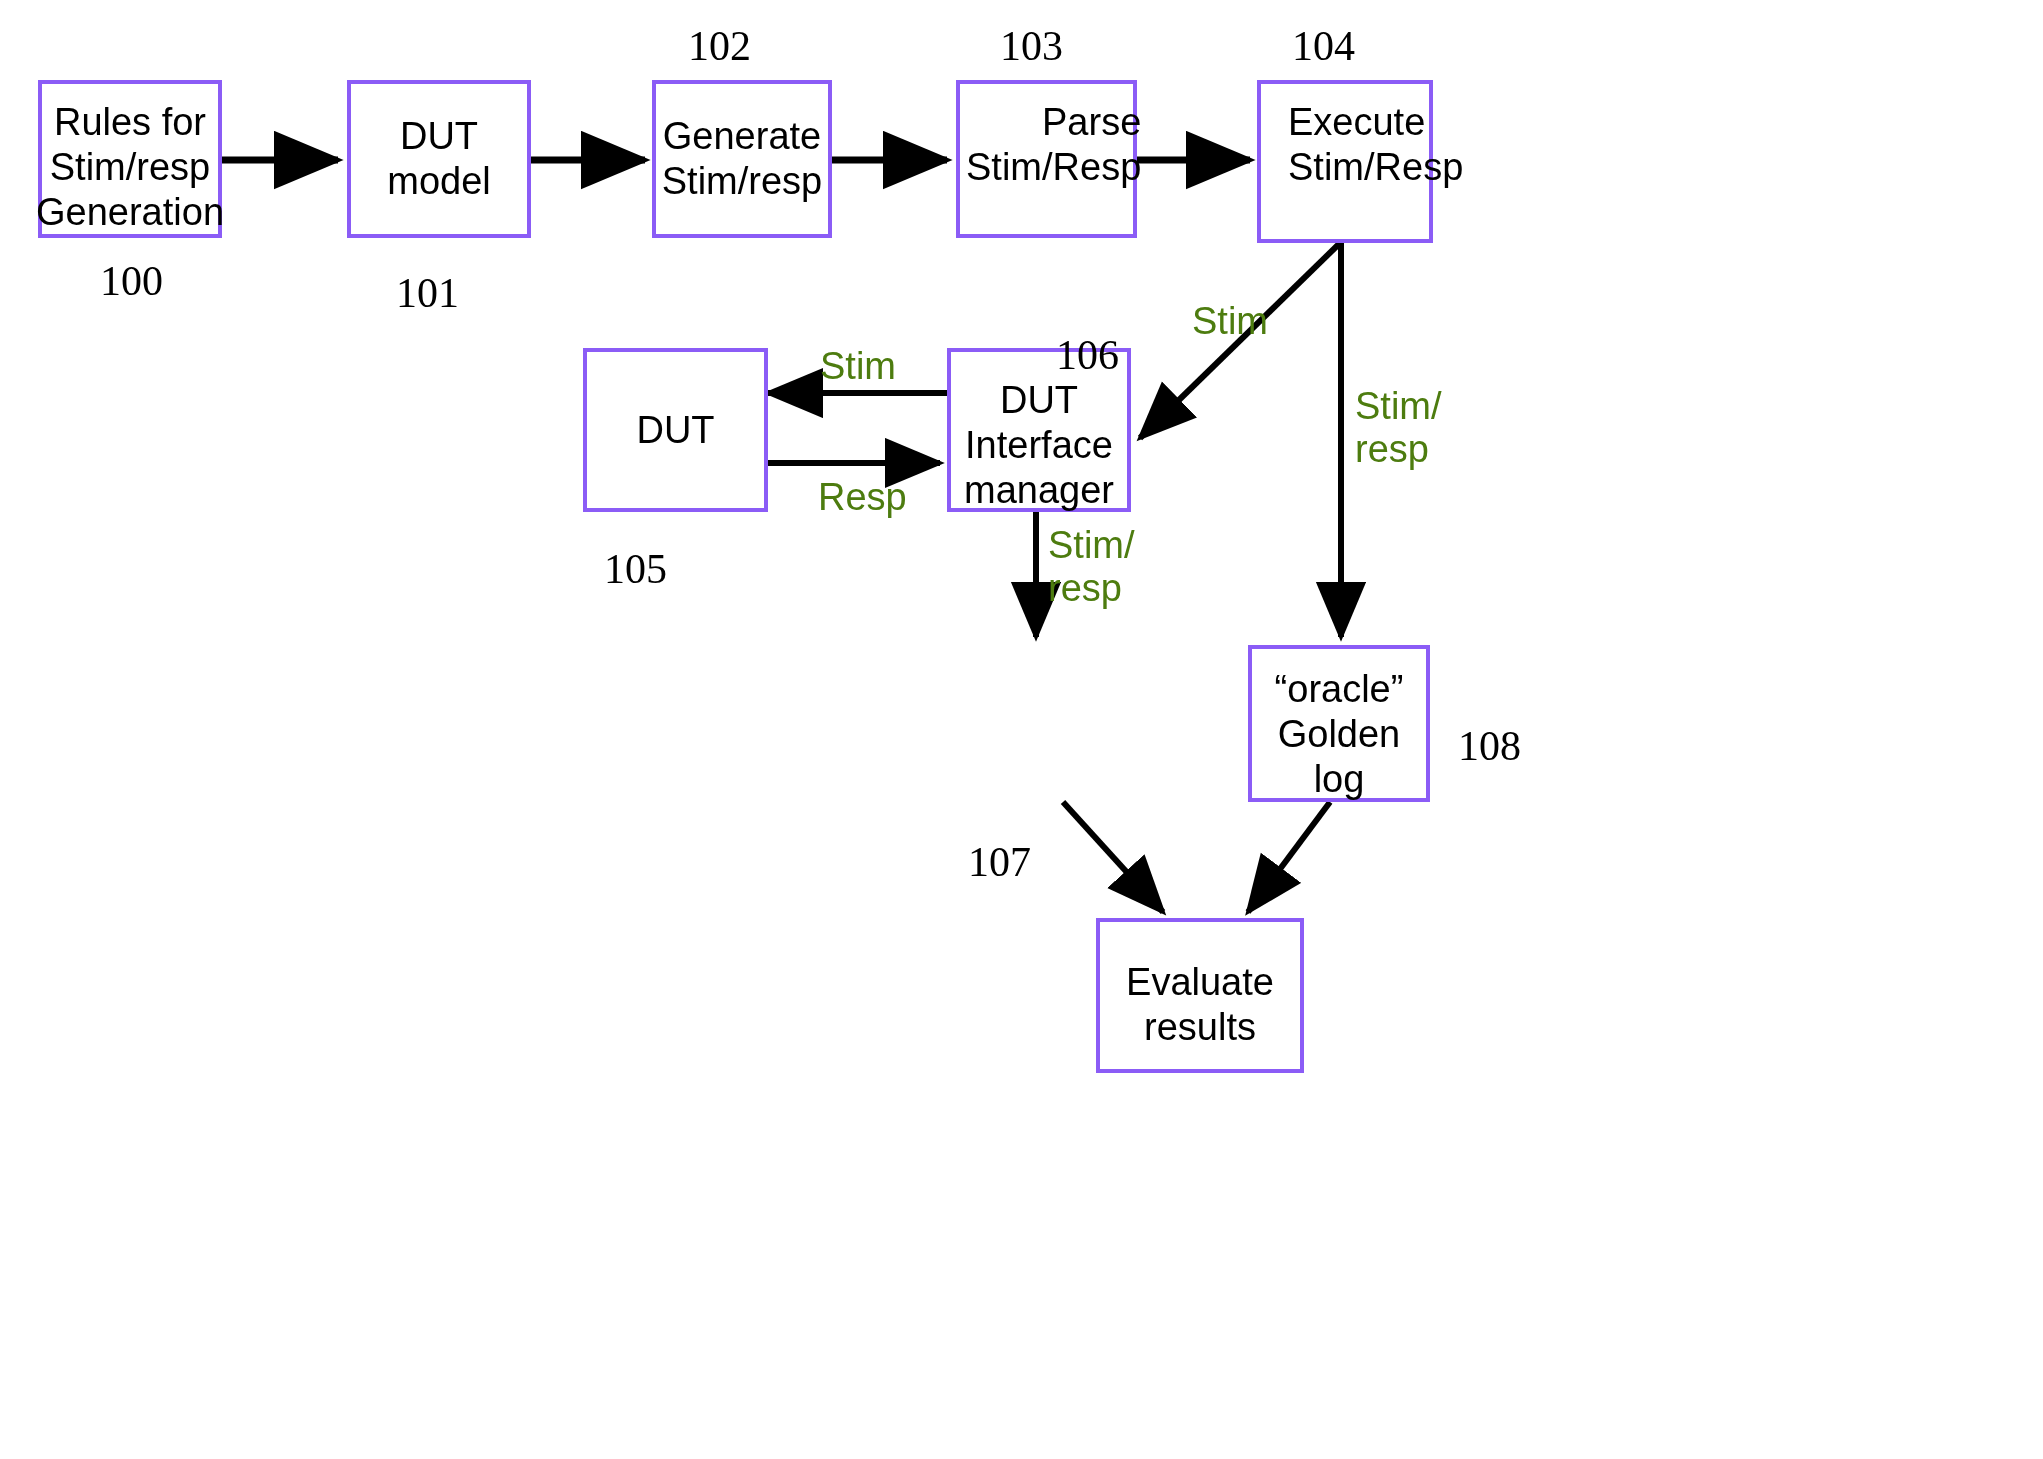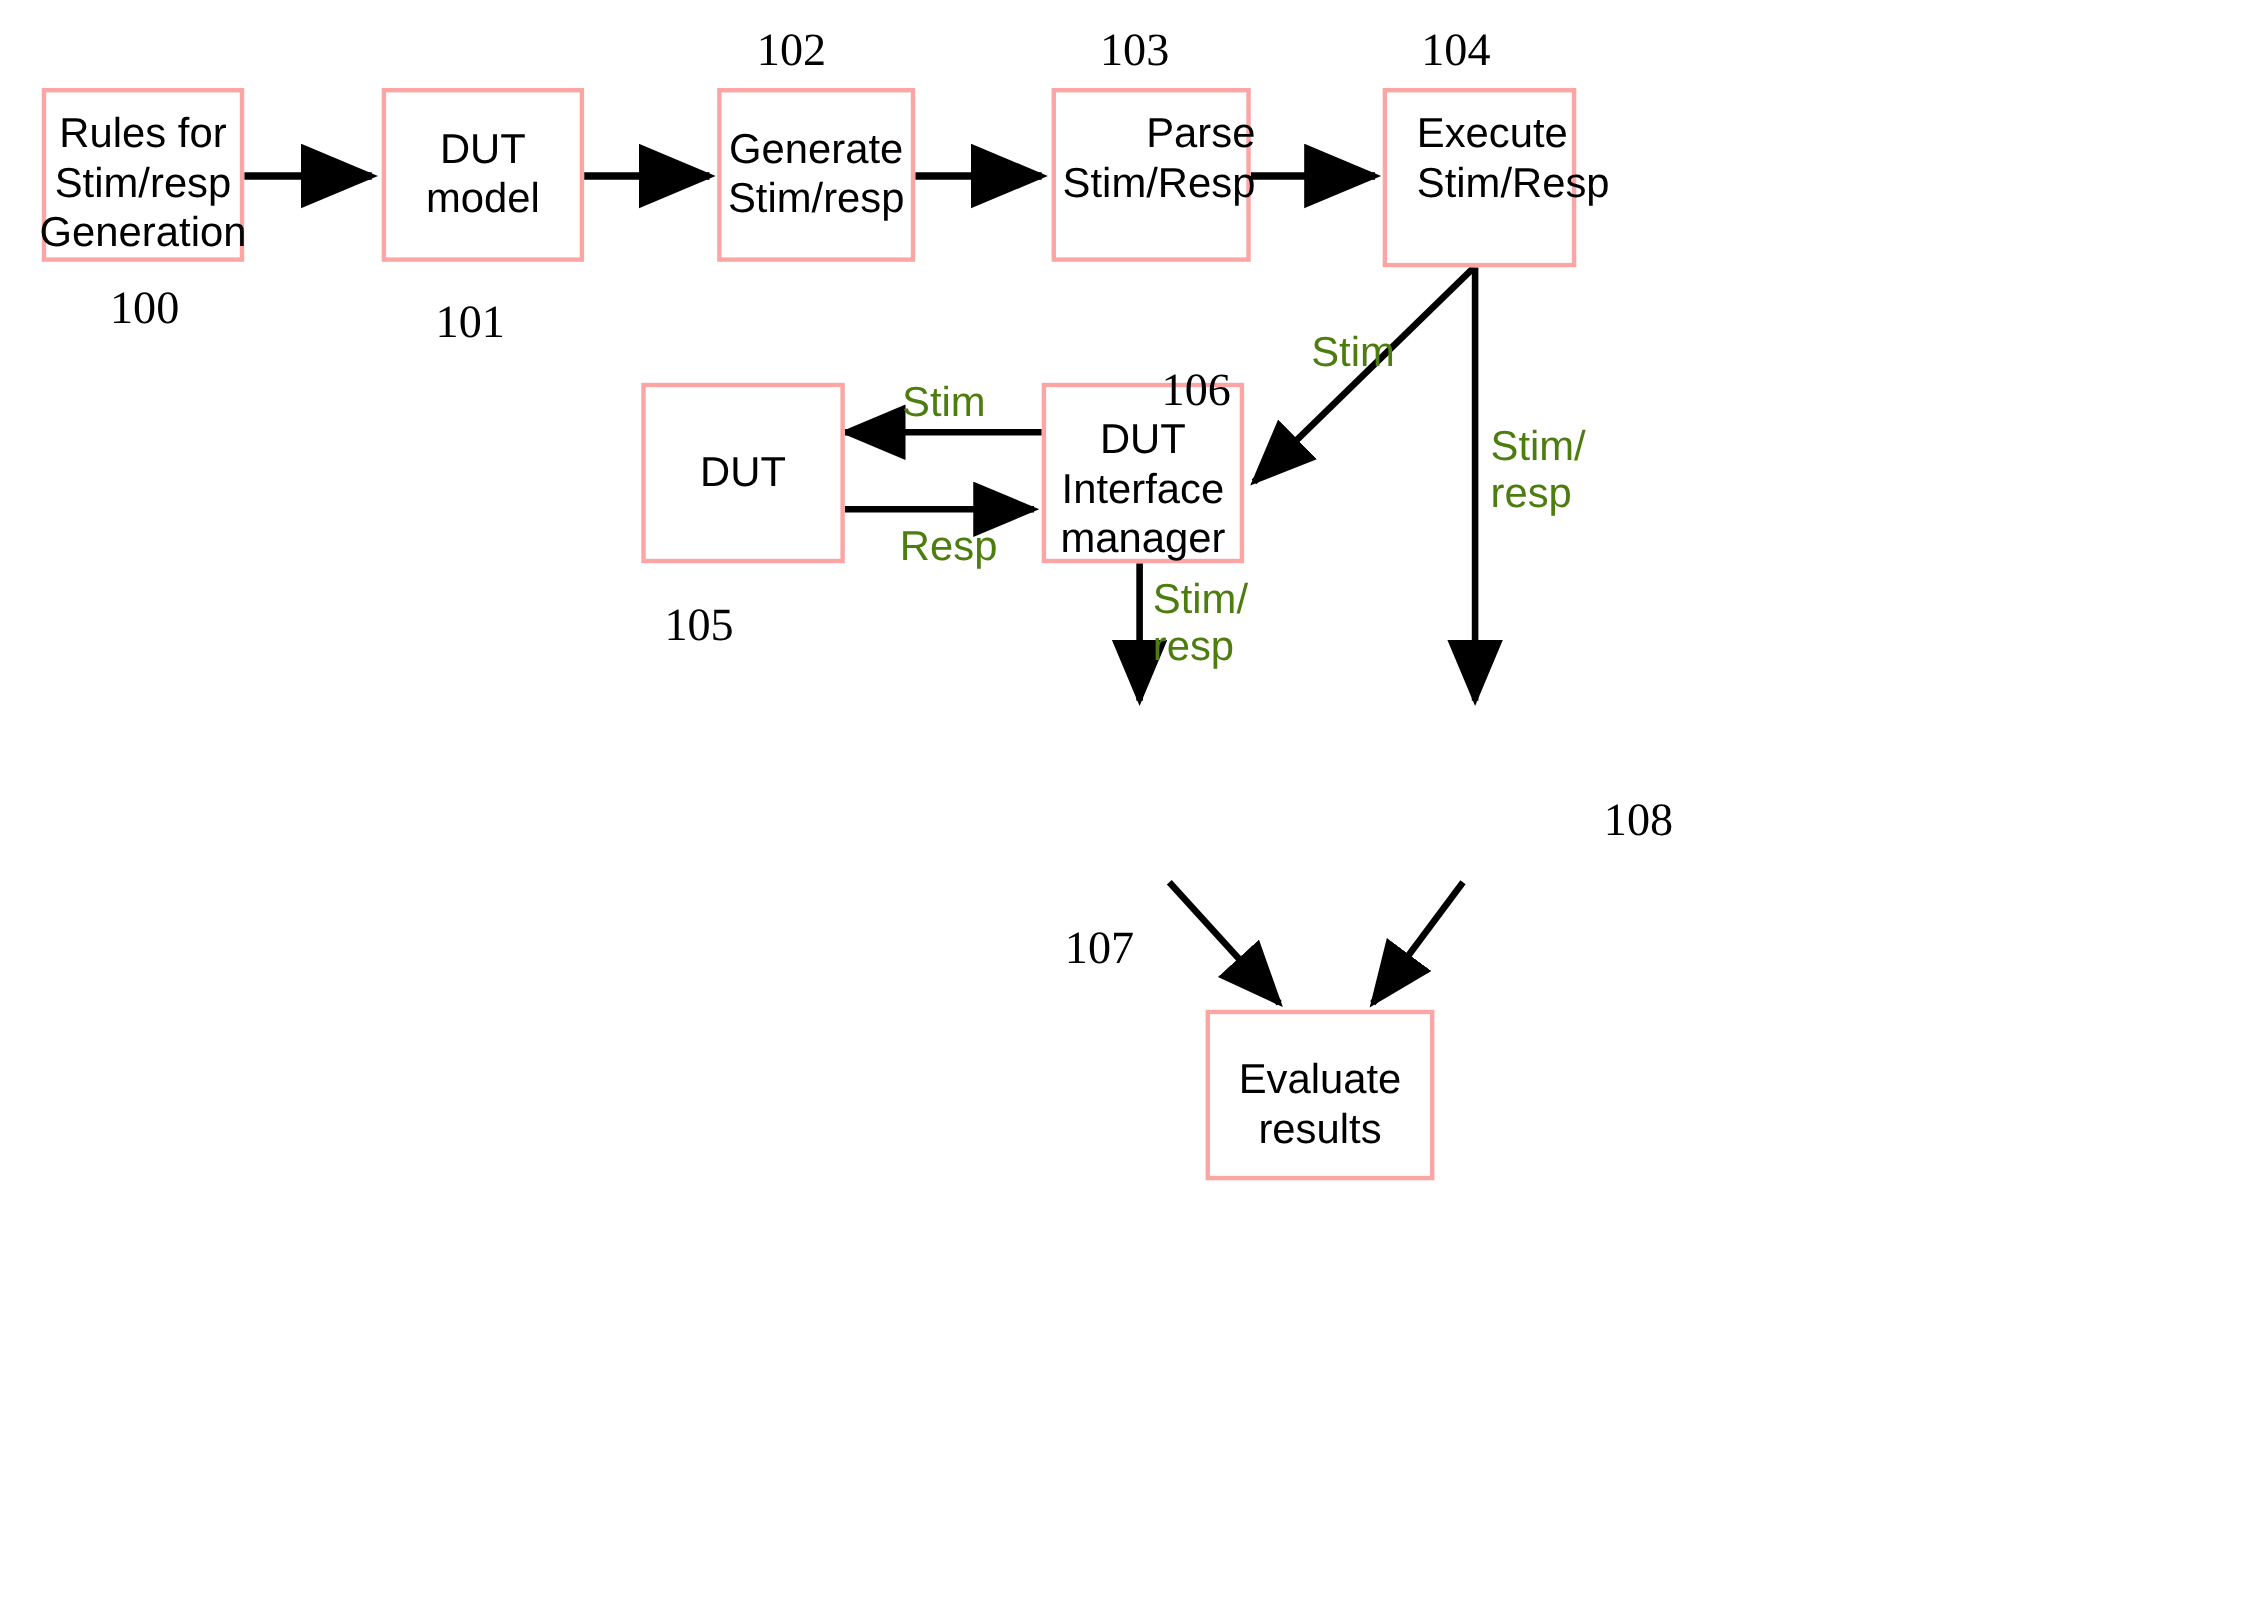--- a/index.html
+++ b/index.html
@@ -13,21 +13,21 @@
     width: 2043px;
     height: 1459px;
     background: #ffffff;
     font-family: "Liberation Sans", sans-serif;
     overflow: hidden;
   }
   
   .box {
     position: absolute;
     box-sizing: border-box;
-    border: 4px solid #fca5a5;
+    border: 4px solid #8b5cf6;
     background: #ffffff;
     display: flex;
     align-items: flex-start;
     justify-content: center;
     z-index: 3;
   }
   .box .box-label {
     font-family: "Liberation Sans", sans-serif;
     font-size: 38px;
     line-height: 1.18;
@@ -131,20 +131,24 @@
     <span class="box-label">DUT</span>
   </div>
 
   <div class="box" style="left:947px; top:348px; width:184px; height:164px; padding-top:26px;">
     <span class="box-label">DUT
 Interface
 manager</span>
   </div>
 
 
+  <div class="box" style="left:1248px; top:645px; width:182px; height:157px; padding-top:18px;">
+    <span class="box-label">“oracle”
+Golden log</span>
+  </div>
 
   <div class="box" style="left:1096px; top:918px; width:208px; height:155px; padding-top:38px;">
     <span class="box-label">Evaluate
 results</span>
   </div>
 
   <span class="ref" style="left:100px; top:257px;">100</span>
   <span class="ref" style="left:396px; top:257px;margin-top:12px;">101</span>
   <span class="ref" style="left:688px; top:22px;">102</span>
   <span class="ref" style="left:1000px; top:22px;">103</span>

